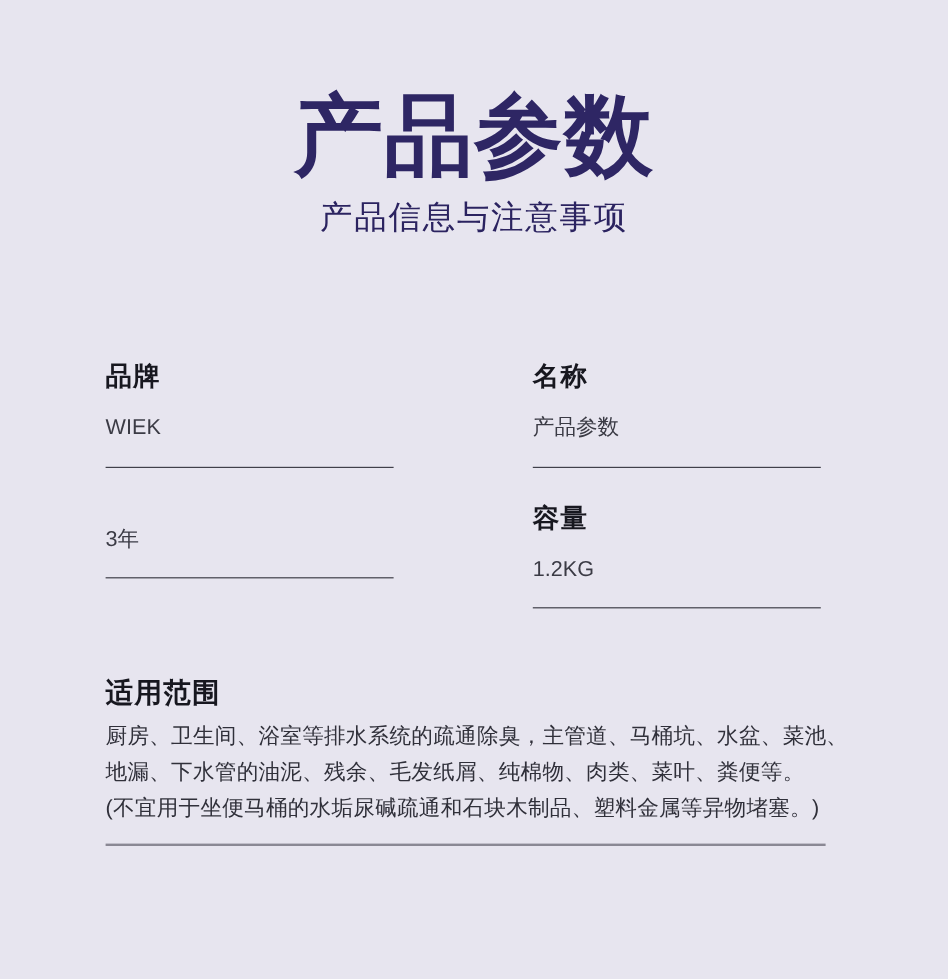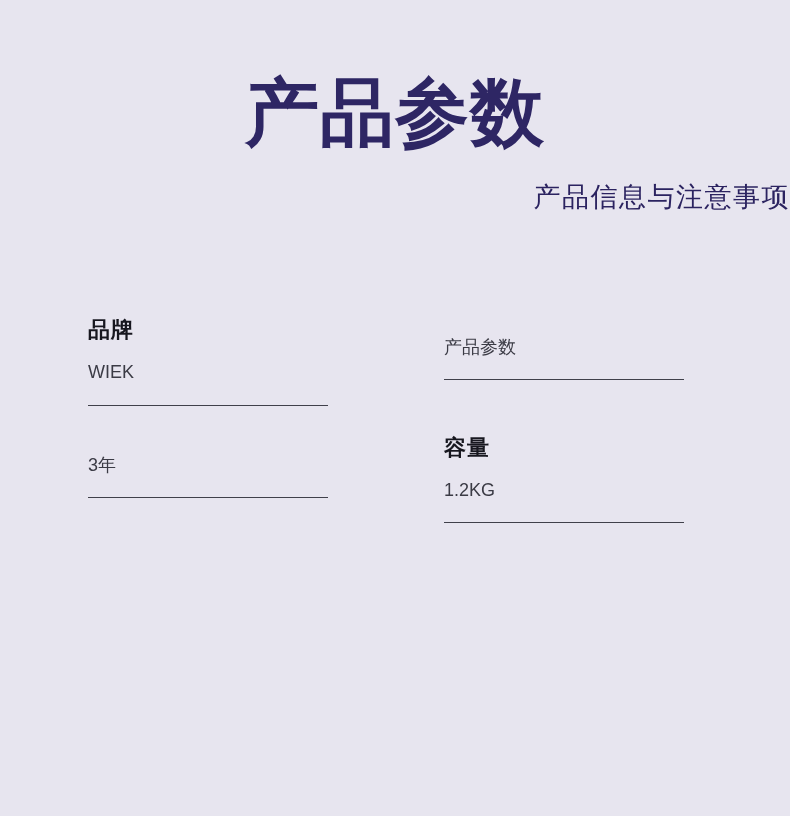--- a/index.html
+++ b/index.html
@@ -23,26 +23,25 @@
     text-align: center;
   }
   .title {
     font-size: 74px;
     line-height: 1.05;
     font-weight: 900;
     letter-spacing: 1px;
     color: #2e2664;
   }
   .subtitle {
-    margin-top: 27px;
+    margin-top: 11px;
     font-size: 27px;
     font-weight: 500;
     letter-spacing: 1.5px;
     color: #2b2360;
-    text-align: right;
   }
 
   
   .params-grid {
     margin: 102px 0 0 88px;
     width: 600px;
     display: grid;
     grid-template-columns: 356px 244px;
     row-gap: 29px;
   }
@@ -104,31 +103,41 @@
 
   <div class="params-grid">
 
     <div class="field">
       <div class="field-label">品牌</div>
       <div class="field-value">WIEK</div>
       <div class="field-divider"></div>
     </div>
 
     <div class="field">
+      <div class="field-label">名称</div>
       <div class="field-value">产品参数</div>
       <div class="field-divider"></div>
     </div>
 
     <div class="field">
       <div class="field-value">3年</div>
       <div class="field-divider"></div>
     </div>
 
     <div class="field">
       <div class="field-label">容量</div>
       <div class="field-value">1.2KG</div>
       <div class="field-divider"></div>
     </div>
 
   </div>
 
+  <div class="scope">
+    <div class="scope-label">适用范围</div>
+    <div class="scope-text">
+      <div>厨房、卫生间、浴室等排水系统的疏通除臭，主管道、马桶坑、水盆、菜池、</div>
+      <div>地漏、下水管的油泥、残余、毛发纸屑、纯棉物、肉类、菜叶、粪便等。</div>
+      <div>(不宜用于坐便马桶的水垢尿碱疏通和石块木制品、塑料金属等异物堵塞。)</div>
+    </div>
+    <div class="scope-divider"></div>
+  </div>
 
 </div>
 
 </body></html>

